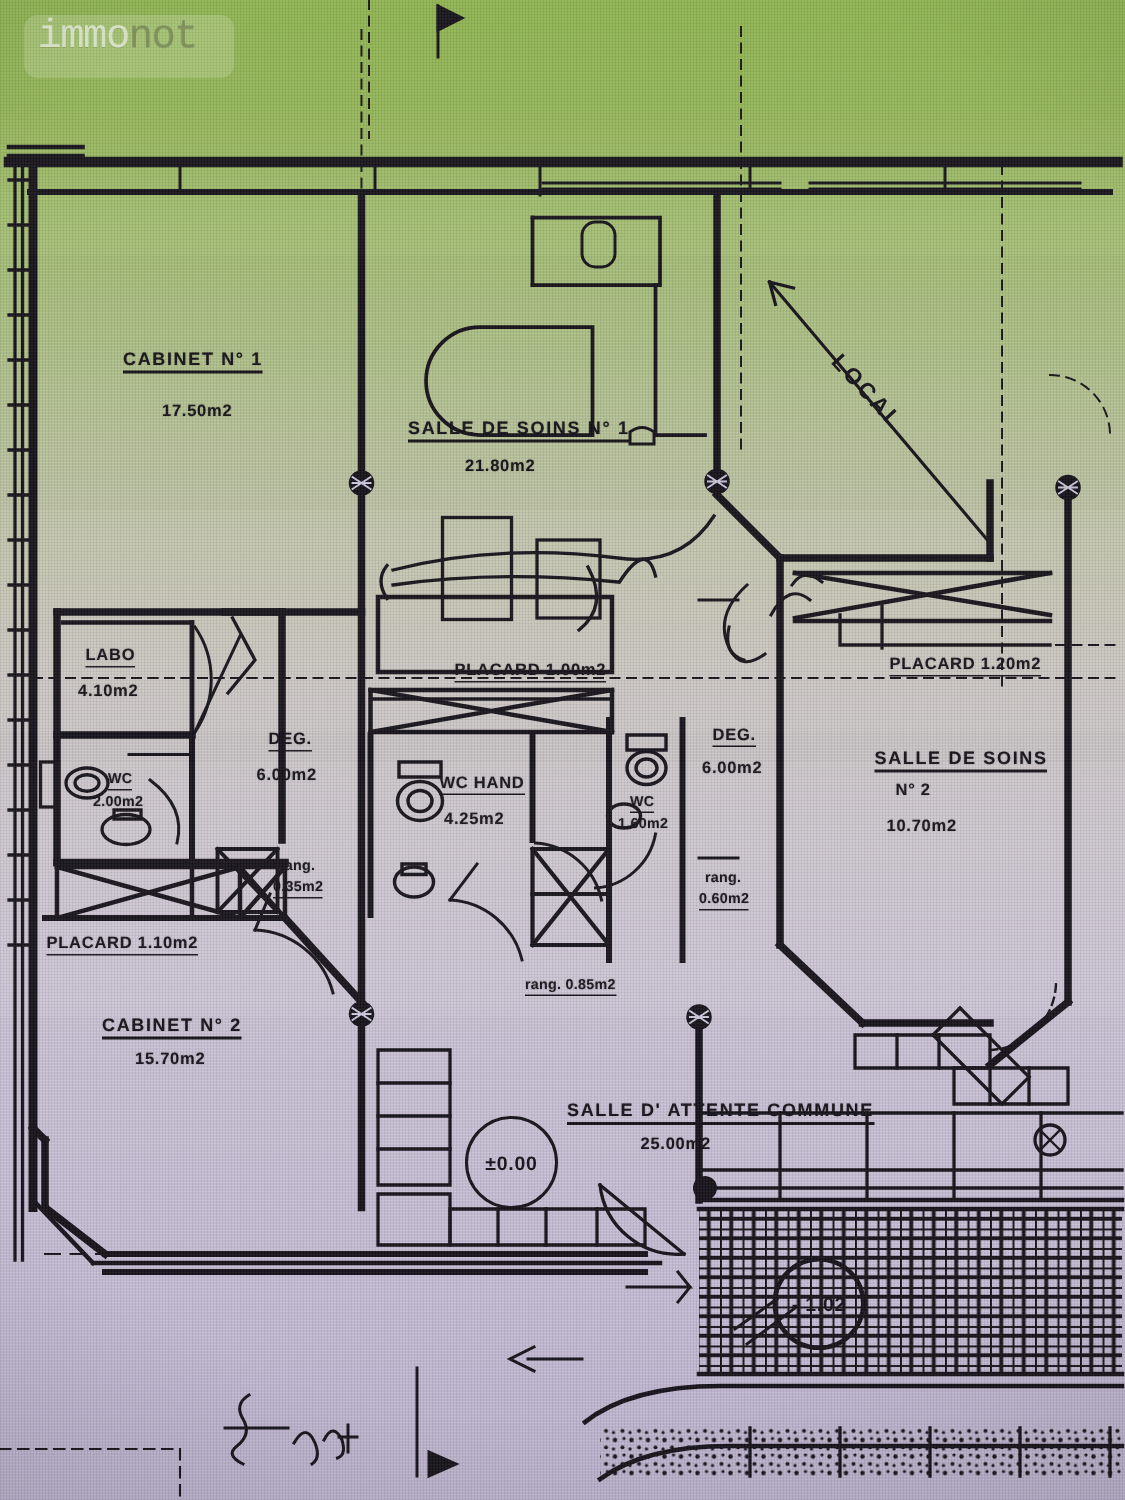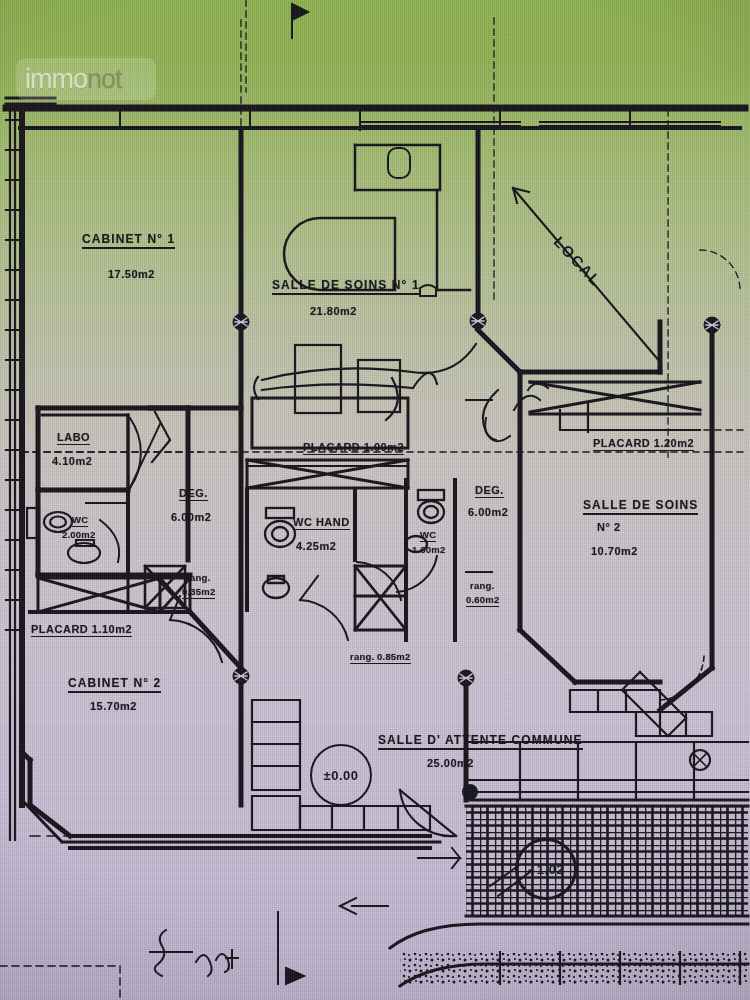--- a/index.html
+++ b/index.html
@@ -43,27 +43,26 @@
   }
   #svgwrap{position:absolute;inset:0;}
   svg{display:block;width:750px;height:1000px;}
 
   
   #wm{
     position:absolute;left:16px;top:10px;
     width:140px;height:42px;
     border-radius:9px;
     background:rgba(255,255,255,.17);
-    display:flex;align-items:center;
+    display:flex;
     font-size:27px;letter-spacing:-1px;
-    font-family:Liberation Sans, sans-serif;
+    font-family:Liberation Mono, monospace;
     color:rgba(255,255,255,.62);
     padding-left:9px;box-sizing:border-box;
     text-shadow:0 1px 0 rgba(0,0,0,.10);
-    margin-top:48px;
   }
   #wm .b{color:rgba(120,135,90,.72);}
 
   
   .lbl{
     position:absolute;
     font-family:"Liberation Sans",sans-serif;
     color:#16131a;
     white-space:nowrap;
     font-weight:700;

